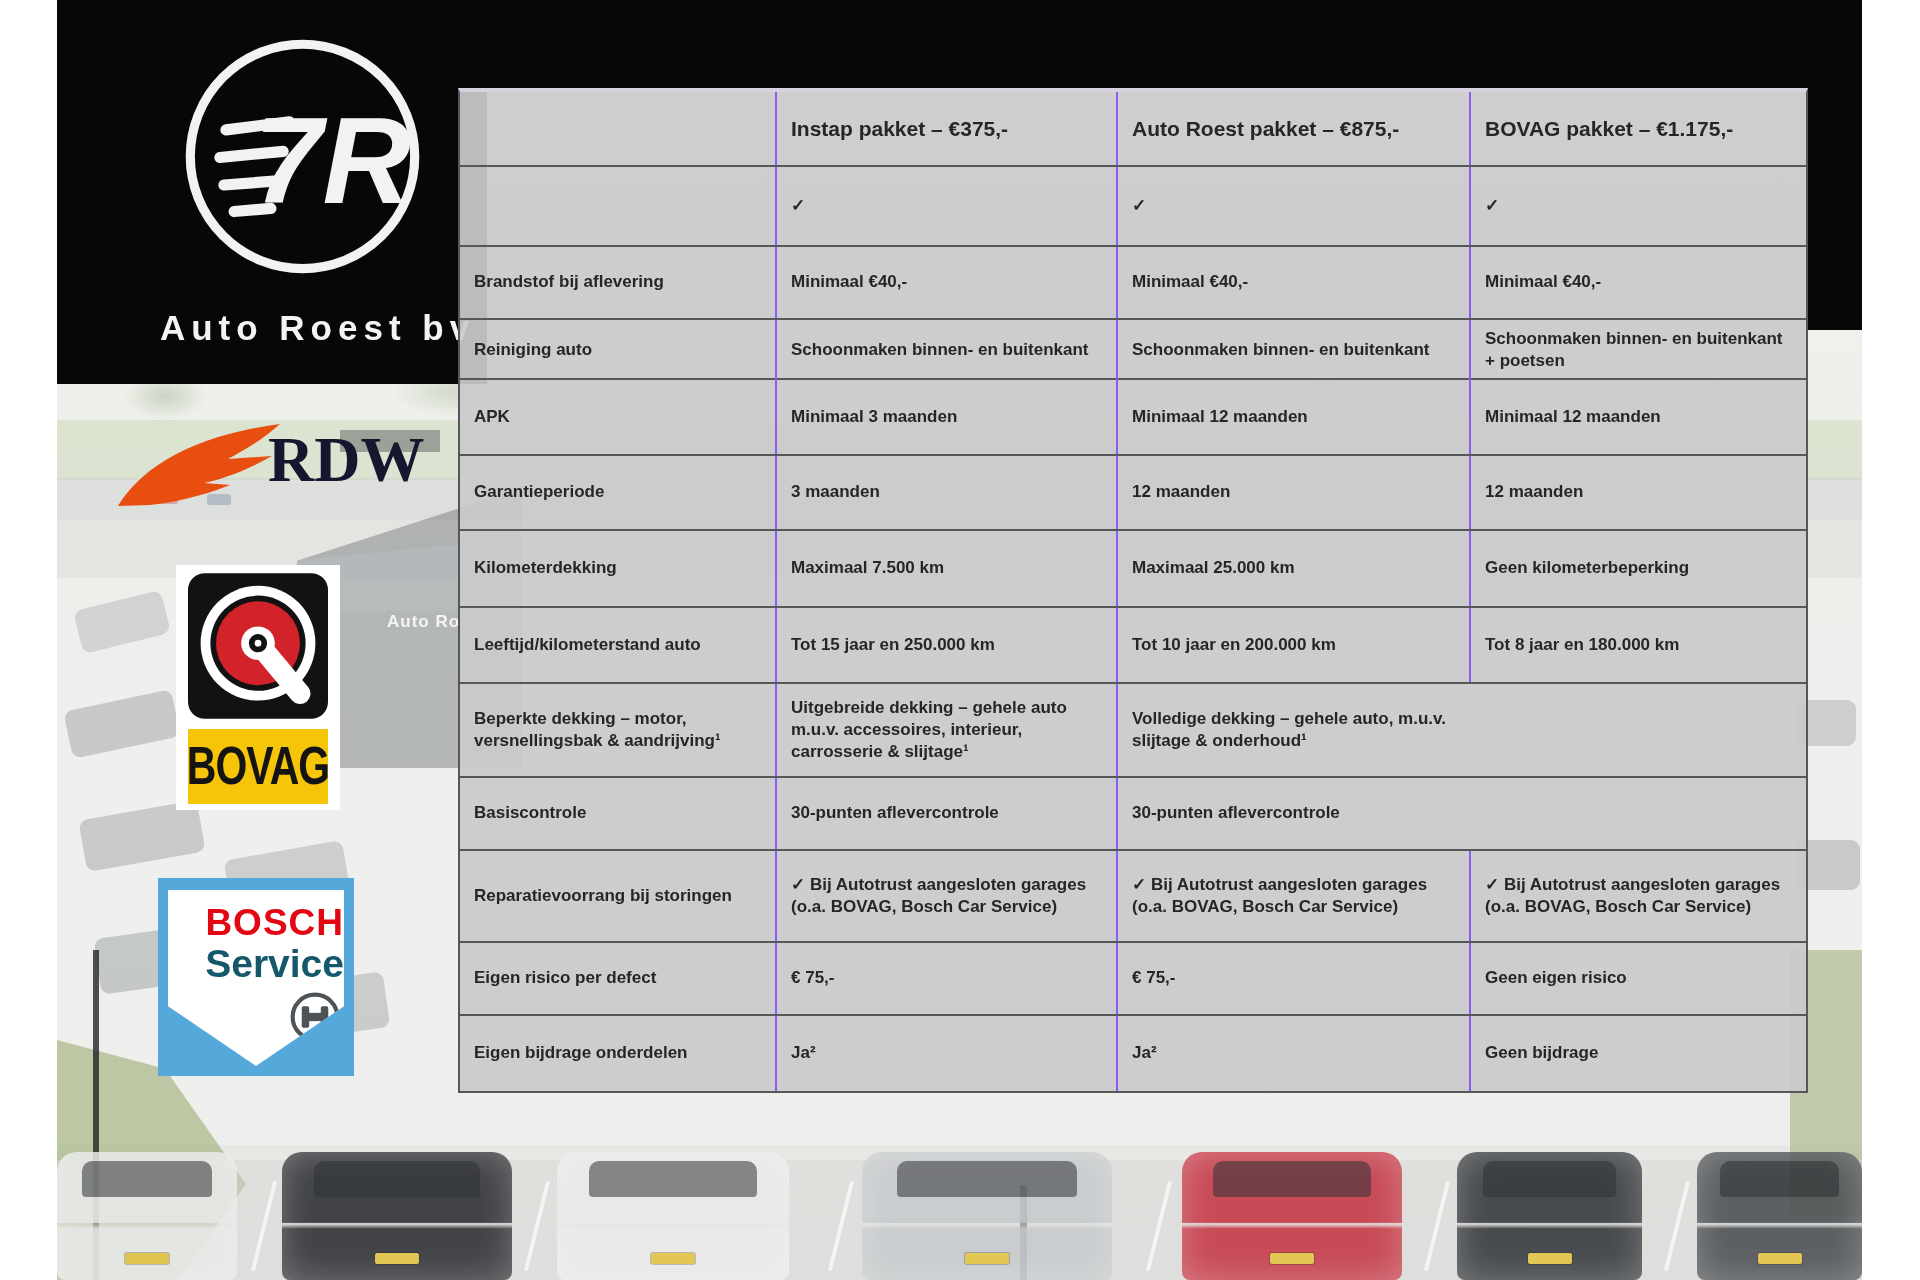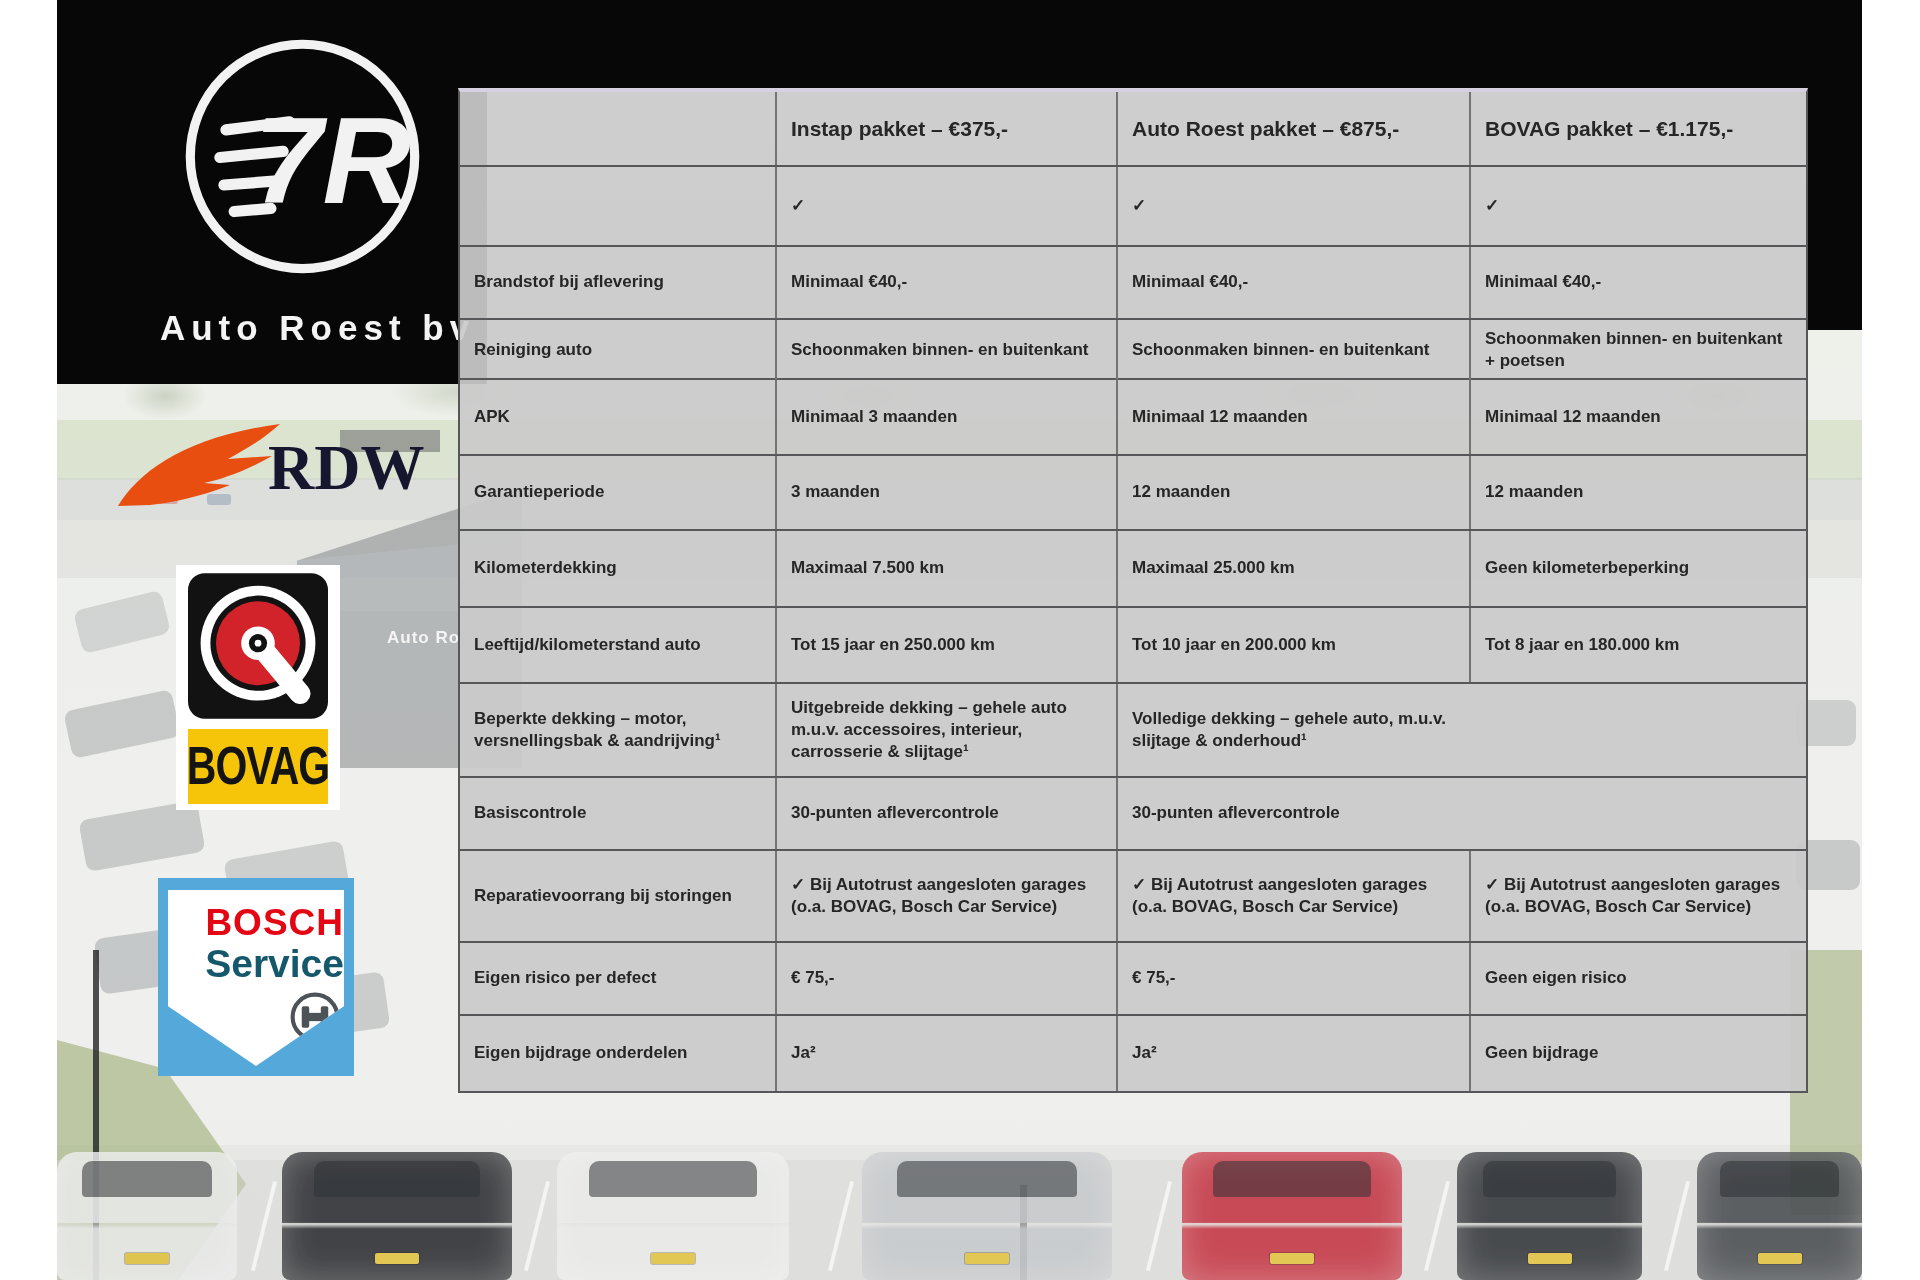--- a/index.html
+++ b/index.html
@@ -16,21 +16,21 @@
        radial-gradient(90px 34px at 70% 58%,rgba(110,130,86,.32),transparent 70%),
        radial-gradient(70px 32px at 92% 60%,rgba(104,124,82,.36),transparent 70%);}
   .photo .field{position:absolute;left:0;top:420px;width:100%;height:60px;background:rgba(170,192,136,.42);}
   .photo .road{position:absolute;left:0;top:478px;width:100%;height:42px;background:rgba(188,190,188,.55);}
   .photo .cardot{position:absolute;border-radius:3px;}
   .photo .lotback{position:absolute;left:0;top:520px;width:100%;height:58px;background:rgba(203,204,200,.5);}
   .photo .building{position:absolute;left:240px;top:488px;width:225px;height:280px;
      background:rgba(66,72,76,.5);clip-path:polygon(0 26%,100% 0,100% 100%,0 100%);}
   .photo .building .roofshine{position:absolute;left:0;top:18%;width:100%;height:26%;
      background:rgba(160,166,170,.45);clip-path:polygon(0 30%,100% 0,100% 100%,0 100%);}
-  .photo .signtext{position:absolute;left:330px;top:628px;color:rgba(255,255,255,.85);
+  .photo .signtext{position:absolute;left:330px;top:612px;color:rgba(255,255,255,.85);
      font-size:17px;font-weight:bold;letter-spacing:1px;}
   .photo .banner{position:absolute;left:283px;top:430px;width:100px;height:22px;background:rgba(40,42,46,.55);}
   .wcar{position:absolute;border-radius:9px;background:rgba(46,53,61,var(--o,.22));}
   .photo .wash{position:absolute;left:0;top:0;width:100%;height:1145px;background:rgba(255,255,255,.30);}
   .photo .grassL{position:absolute;left:0;top:1040px;width:270px;height:240px;
      background:rgba(148,166,104,.55);clip-path:polygon(0 0,40% 12%,70% 60%,45% 100%,0 100%);}
   .photo .grassR{position:absolute;right:0;top:950px;width:72px;height:265px;background:rgba(148,166,104,.5);}
   .pole{position:absolute;background:rgba(35,35,38,.8);}
   .pave{position:absolute;left:0;bottom:0;width:100%;height:120px;background:rgba(212,213,210,.45);}
   .bottom-cars{position:absolute;left:0;bottom:0;width:100%;height:145px;}
@@ -45,40 +45,40 @@
   
   .black-top{position:absolute;left:57px;top:0;width:1805px;height:92px;background:#070707;}
   .black-left{position:absolute;left:57px;top:0;width:403px;height:384px;background:#070707;padding-left:27px;}
   .black-right{position:absolute;left:1806px;top:0;width:56px;height:330px;background:#070707;}
   .brand-name{position:absolute;left:88px;top:308px;width:345px;text-align:center;color:#f4f4f4;
       font-size:35px;font-weight:bold;letter-spacing:6px;white-space:nowrap;}
   .ar-logo{position:absolute;left:118px;top:32px;}
   
   .rdw{position:absolute;left:112px;top:420px;display:flex;align-items:flex-start;}
   .rdw .rdw-text{font-family:"Liberation Serif",serif;font-size:64px;font-weight:600;color:#16162e;
-      line-height:1;margin:16px 0 0 -14px;}
+      line-height:1;margin:8px 0 0 -14px;}
   .bovag{position:absolute;left:176px;top:565px;width:164px;height:245px;background:#ffffff;
       box-sizing:border-box;padding:8px 12px 10px;}
   .bovag .band{margin-top:6px;height:75px;background:#f6c50a;display:flex;align-items:center;justify-content:center;}
   .bovag .band span{font-size:41px;font-weight:bold;color:#141414;letter-spacing:-1px;transform:scaleY(1.3);}
   .bosch{position:absolute;left:158px;top:878px;width:196px;height:198px;background:#55a9da;}
   .bosch .pent{position:absolute;left:10px;right:10px;top:12px;bottom:10px;background:#ffffff;
       clip-path:polygon(0 0,100% 0,100% 66%,50% 100%,0 66%);text-align:right;}
   .bosch .l1{margin-top:12px;font-size:37px;font-weight:800;letter-spacing:1px;color:#e30613;}
   .bosch .l2{margin-top:-2px;font-size:39px;font-weight:bold;color:#16586b;padding-left:20px;}
   
   .pkg-table{position:absolute;left:458px;top:88px;width:1350px;box-sizing:border-box;
       border:2px solid #57575a;border-top:4px solid #d7d0e0;background:rgba(202,202,202,0.93);
       color:#262626;}
   .trow{display:grid;grid-template-columns:315px 341px 353px 341px;box-sizing:border-box;}
   .trow + .trow, #tbody .trow{border-top:2px solid #57575a;}
   .thead{height:73px;border-top:none !important;}
   .cell{box-sizing:border-box;display:flex;align-items:center;padding:8px 14px;
         font-size:17px;font-weight:bold;line-height:1.3;}
-  .cell + .cell{border-left:2px solid #737373;}
+  .cell + .cell{border-left:2px solid #8b5cf6;}
   .cell.head{font-size:21px;}
 </style>
 </head>
 <body>
 
 <div class="page">
 
   <div class="photo">
     <div class="trees"></div>
     <div class="field"></div>

